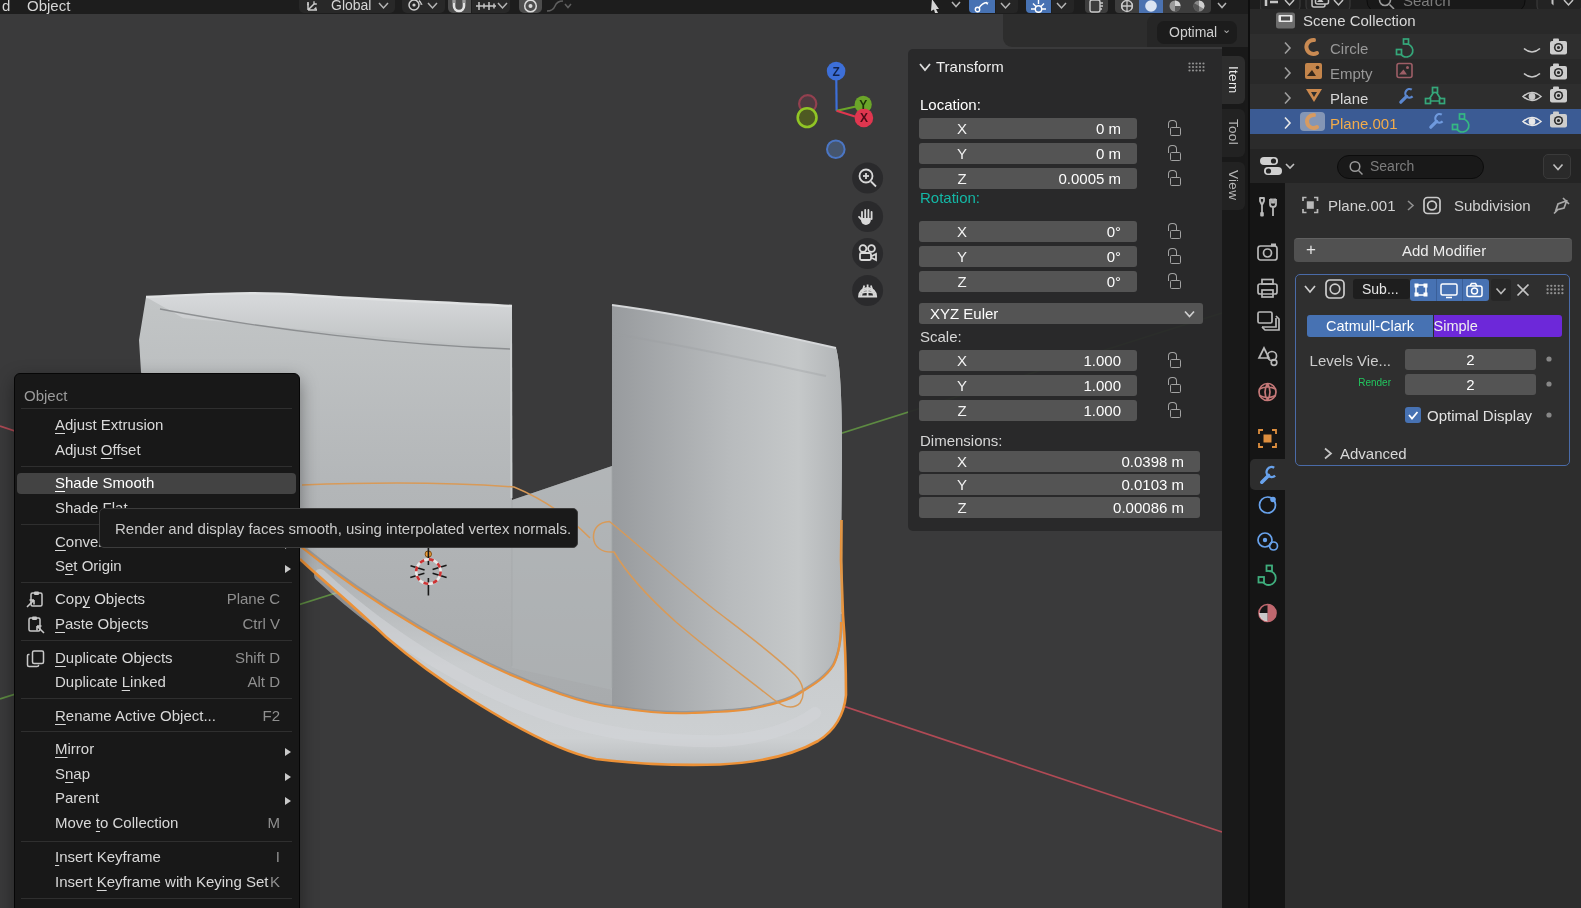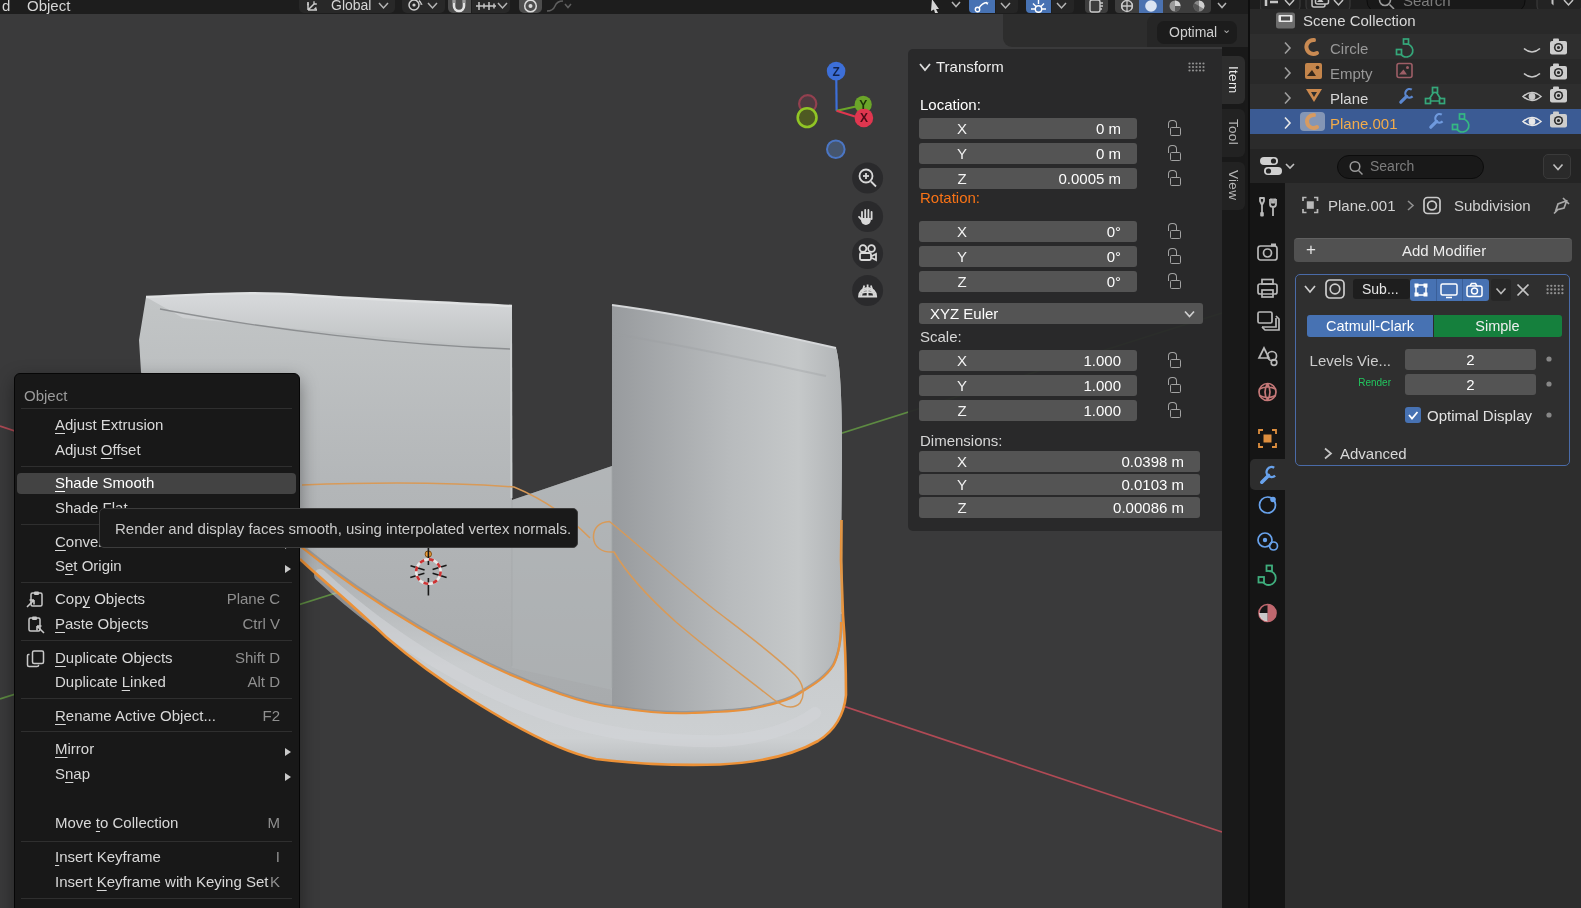--- a/index.html
+++ b/index.html
@@ -313,21 +313,21 @@
         <span class="val">0 m</span>
       </div>
     <div class="abs fld" style="left:11px;top:119px;width:218px">
         <span class="ax">Z</span>
         <span class="val">0.0005 m</span>
       </div>
     <div class="abs lock" style="left:260px;top:71px"></div>
     <div class="abs lock" style="left:260px;top:96px"></div>
     <div class="abs lock" style="left:260px;top:121px"></div>
 
-    <div class="txt" style="left:12px;top:140px;font-size:15px;color:#f97316">Rotation:</div>
+    <div class="txt" style="left:12px;top:140px;font-size:15px;color:#14b8a6">Rotation:</div>
     <div class="abs fld" style="left:11px;top:172px;width:218px">
         <span class="ax">X</span>
         <span class="val">0°</span>
       </div>
     <div class="abs fld" style="left:11px;top:197px;width:218px">
         <span class="ax">Y</span>
         <span class="val">0°</span>
       </div>
     <div class="abs fld" style="left:11px;top:222px;width:218px">
         <span class="ax">Z</span>
@@ -432,20 +432,24 @@
         <span class="lbl"><u>R</u>ename Active Object...</span>
         <span class="sc">F2</span>
       </div>
     <div class="sep" style="top:357px"></div>
     <div class="mi" style="top:363px">
         <span class="lbl"><u>M</u>irror</span>
         <span class="arr" style="top:11px"></span>
       </div>
     <div class="mi" style="top:388px">
         <span class="lbl">S<u>n</u>ap</span>
+        <span class="arr" style="top:11px"></span>
+      </div>
+    <div class="mi" style="top:412px">
+        <span class="lbl">Parent</span>
         <span class="arr" style="top:11px"></span>
       </div>
     <div class="mi" style="top:437px">
         <span class="lbl">Move <u>t</u>o Collection</span>
         <span class="sc">M</span>
       </div>
     <div class="sep" style="top:467px"></div>
     <div class="mi" style="top:496px">
         <span class="lbl">Insert <u>K</u>eyframe with Keying Set</span>
         <span class="sc">K</span>
@@ -763,21 +767,21 @@
             <circle cx="15.5" cy="5" r="1.1"></circle>
         <circle cx="1.5" cy="8.5" r="1.1"></circle>
             <circle cx="5" cy="8.5" r="1.1"></circle>
             <circle cx="8.5" cy="8.5" r="1.1"></circle>
             <circle cx="12" cy="8.5" r="1.1"></circle>
             <circle cx="15.5" cy="8.5" r="1.1"></circle>
           </g>
         </svg>
 
       <div class="abs" style="left:11px;top:40px;width:126px;height:22px;background:#4772b3;border-radius:3px 0 0 3px;text-align:center;font-size:14.5px;color:#ffffff;line-height:22px">Catmull-Clark</div>
-      <div class="abs" style="left:137.5px;top:40px;width:128px;height:22px;background:#15803d;border-radius:0 3px 3px 0;text-align:center;font-size:14.5px;color:#efefef;line-height:22px">Simple</div>
+      <div class="abs" style="left:137.5px;top:40px;width:128px;height:22px;background:#6d28d9;border-radius:0 3px 3px 0;font-size:14.5px;color:#efefef;line-height:22px">Simple</div>
       <div class="abs" style="left:136.5px;top:40px;width:1px;height:22px;background:#2c2c2c"></div>
 
       <div class="txt" style="right:178px;top:77px;font-size:15px;color:#cdcdcd">Levels Vie...</div>
       <div class="abs" style="left:109px;top:74px;width:131px;height:21px;background:#545454;border-radius:3px;text-align:center;font-size:15px;color:#fdfdfd;line-height:21px">2</div>
       <div class="txt" style="right:178px;top:102px;font-size:10px;color:#22c55e">Render</div>
       <div class="abs" style="left:109px;top:99px;width:131px;height:21px;background:#545454;border-radius:3px;text-align:center;font-size:15px;color:#fdfdfd;line-height:21px">2</div>
       <div class="abs" style="left:109px;top:132px;width:16px;height:16px;background:#4772b3;border-radius:3px"></div>
       <svg class="abs" style="left:112px;top:136px" width="11" height="9" viewBox="0 0 11 9">
           <path d="M1,4 l3,3.5 5.5,-6.5" stroke="#ffffff" stroke-width="1.8" fill="none"></path>
         </svg>

